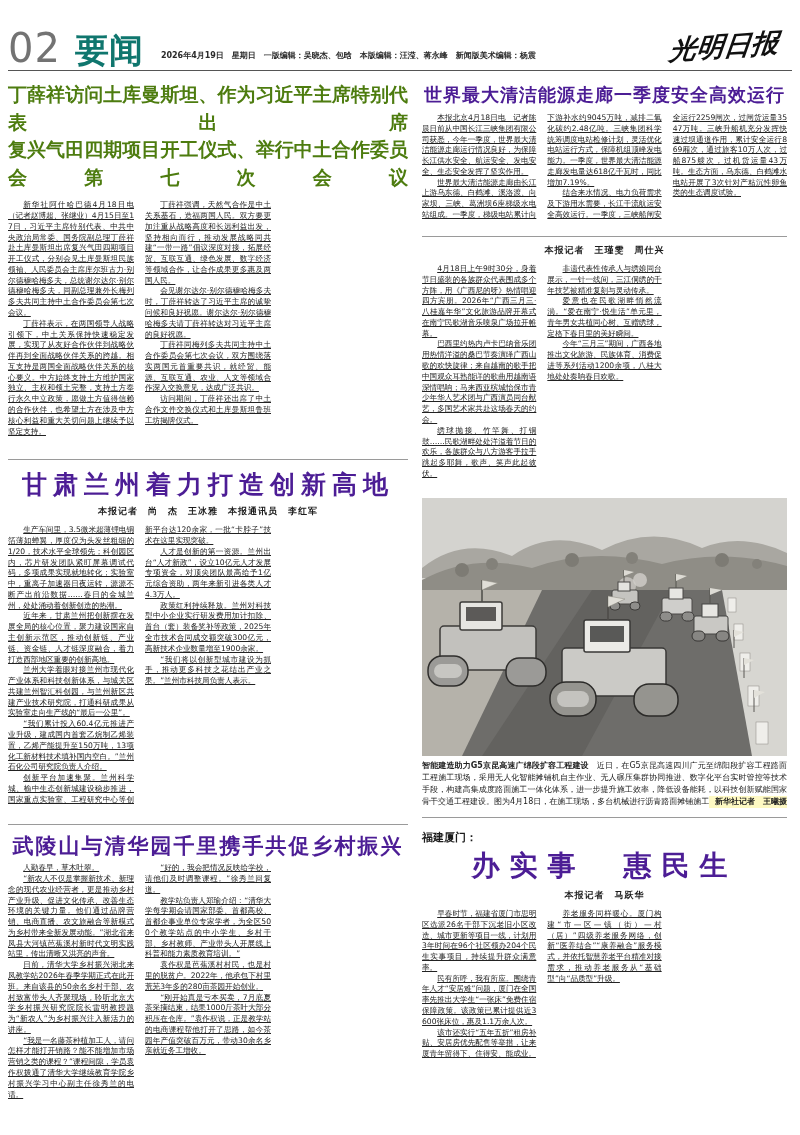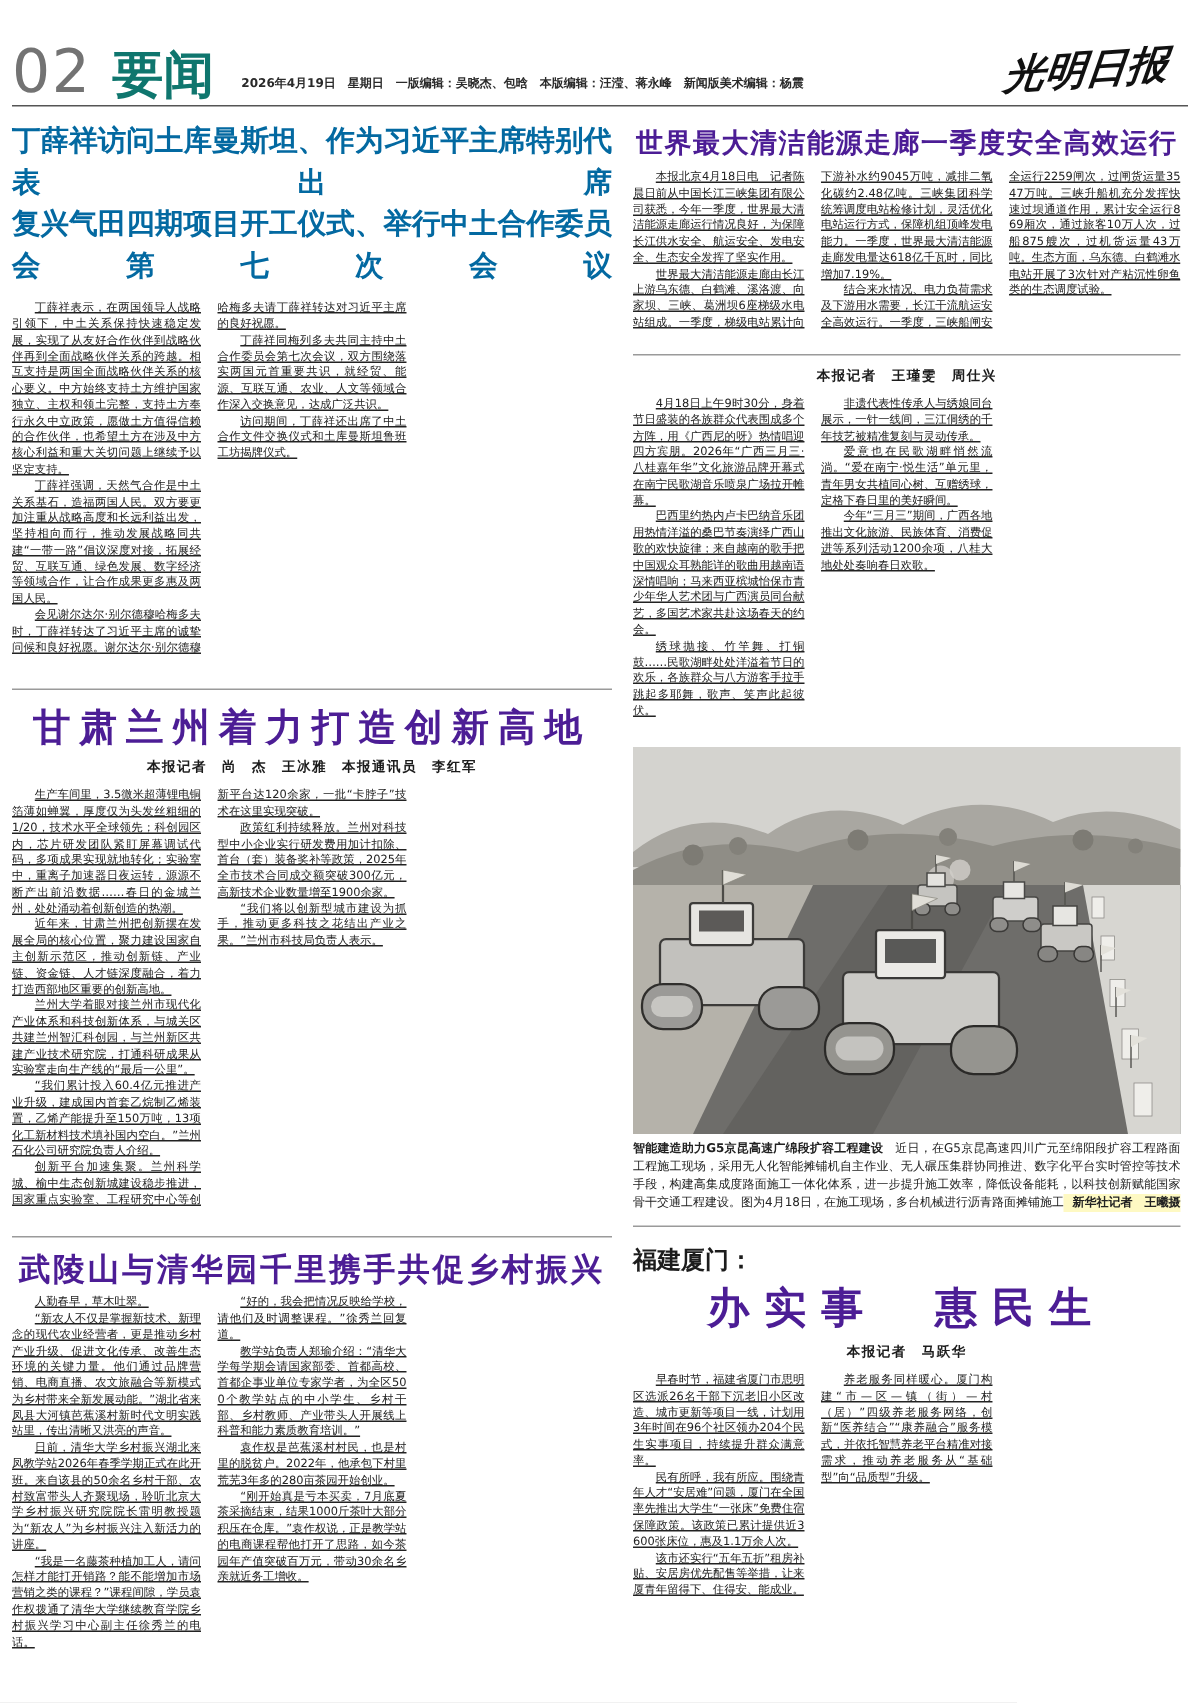--- a/index.html
+++ b/index.html
@@ -19,29 +19,29 @@
     font-size:27px; transform:skewX(-10deg) rotate(-4deg); padding-right:14px; padding-bottom:2px; color:#111; }
   .header-rule { border:none; border-top:1.5px solid #555; margin-top:4px; }
   
   .zones { display:flex; gap:14px; margin-top:10px; }
   .zone-left  { width:400px; }
   .zone-right { width:365px; }
   .divider { border:none; border-top:1px solid #9a9a9a; margin:7px 0; }
   
   .headline-a p {
     font-family:"DejaVu Serif", serif; font-weight:bold; font-size:19px; line-height:1.45;
-    text-align:justify; text-align-last:justify; word-break:break-all; color:#0369a1;
+    text-align:justify; text-align-last:justify; word-break:break-all; color:#4d7c0f;
   }
   h2.center-head { font-family:"DejaVu Serif", serif; font-weight:bold; text-align:center; color:#4c1d95; }
   .head-b { font-size:25px; letter-spacing:6px; margin:8px 0 4px; }
   .head-c { font-size:21px; letter-spacing:2px; margin:6px 0 3px; }
   .head-d { font-size:18px; letter-spacing:1px; margin:2px 0 6px; }
   .head-e { font-size:24px; letter-spacing:9px; margin:8px 0 4px; }
   .head-f { font-size:28px; letter-spacing:10px; margin:2px 0 4px; }
-  .kicker { font-size:16px; font-weight:bold; margin-top:12px; }
+  .kicker { font-size:11px; font-weight:bold; margin-top:12px; }
   .byline { text-align:center; font-size:9px; font-weight:bold; margin:2px 0 7px; letter-spacing:1px; }
   
   .body-cols {
     column-count:3; column-gap:11px; column-fill:auto; overflow:hidden;
     font-size:7.6px; line-height:1.42; text-align:justify; word-break:break-all; color:#222;text-decoration:underline;
   }
   .body-cols p { text-indent:2em; margin:0; }
   .h-a-body { height:252px; }
   .h-b-body { height:292px; }
   .h-c-body { height:238px; }
@@ -72,39 +72,41 @@
   <div class="zones">
 
     <div class="zone-left">
 
       <div>
         <div class="headline-a">
             <p>丁薛祥访问土库曼斯坦、作为习近平主席特别代表出席</p>
             <p>复兴气田四期项目开工仪式、举行中土合作委员会第七次会议</p>
           </div>
         <div class="body-cols h-a-body" style="margin-top:9px;">
+            <p>新华社阿什哈巴德4月18日电（记者赵博超、张继业）4月15日至17日，习近平主席特别代表、中共中央政治局常委、国务院副总理丁薛祥赴土库曼斯坦出席复兴气田四期项目开工仪式，分别会见土库曼斯坦民族领袖、人民委员会主席库尔班古力·别尔德穆哈梅多夫，总统谢尔达尔·别尔德穆哈梅多夫，同副总理兼外长梅列多夫共同主持中土合作委员会第七次会议。</p>
             <p>丁薛祥表示，在两国领导人战略引领下，中土关系保持快速稳定发展，实现了从友好合作伙伴到战略伙伴再到全面战略伙伴关系的跨越。相互支持是两国全面战略伙伴关系的核心要义。中方始终支持土方维护国家独立、主权和领土完整，支持土方奉行永久中立政策，愿做土方值得信赖的合作伙伴，也希望土方在涉及中方核心利益和重大关切问题上继续予以坚定支持。</p>
             <p>丁薛祥强调，天然气合作是中土关系基石，造福两国人民。双方要更加注重从战略高度和长远利益出发，坚持相向而行，推动发展战略同共建“一带一路”倡议深度对接，拓展经贸、互联互通、绿色发展、数字经济等领域合作，让合作成果更多惠及两国人民。</p>
             <p>会见谢尔达尔·别尔德穆哈梅多夫时，丁薛祥转达了习近平主席的诚挚问候和良好祝愿。谢尔达尔·别尔德穆哈梅多夫请丁薛祥转达对习近平主席的良好祝愿。</p>
             <p>丁薛祥同梅列多夫共同主持中土合作委员会第七次会议，双方围绕落实两国元首重要共识，就经贸、能源、互联互通、农业、人文等领域合作深入交换意见，达成广泛共识。</p>
             <p>访问期间，丁薛祥还出席了中土合作文件交换仪式和土库曼斯坦鲁班工坊揭牌仪式。</p>
           </div>
       </div>
 
       <hr class="divider">
 
       <div>
         <h2 class="center-head head-b">甘肃兰州着力打造创新高地</h2>
         <div class="byline">本报记者　尚　杰　王冰雅　本报通讯员　李红军</div>
         <div class="body-cols h-b-body">
             <p>生产车间里，3.5微米超薄锂电铜箔薄如蝉翼，厚度仅为头发丝粗细的1/20，技术水平全球领先；科创园区内，芯片研发团队紧盯屏幕调试代码，多项成果实现就地转化；实验室中，重离子加速器日夜运转，源源不断产出前沿数据……春日的金城兰州，处处涌动着创新创造的热潮。</p>
             <p>近年来，甘肃兰州把创新摆在发展全局的核心位置，聚力建设国家自主创新示范区，推动创新链、产业链、资金链、人才链深度融合，着力打造西部地区重要的创新高地。</p>
             <p>兰州大学着眼对接兰州市现代化产业体系和科技创新体系，与城关区共建兰州智汇科创园，与兰州新区共建产业技术研究院，打通科研成果从实验室走向生产线的“最后一公里”。</p>
             <p>“我们累计投入60.4亿元推进产业升级，建成国内首套乙烷制乙烯装置，乙烯产能提升至150万吨，13项化工新材料技术填补国内空白。”兰州石化公司研究院负责人介绍。</p>
             <p>创新平台加速集聚。兰州科学城、榆中生态创新城建设稳步推进，国家重点实验室、工程研究中心等创新平台达120余家，一批“卡脖子”技术在这里实现突破。</p>
+            <p>人才是创新的第一资源。兰州出台“人才新政”，设立10亿元人才发展专项资金，对顶尖团队最高给予1亿元综合资助，两年来新引进各类人才4.3万人。</p>
             <p>政策红利持续释放。兰州对科技型中小企业实行研发费用加计扣除、首台（套）装备奖补等政策，2025年全市技术合同成交额突破300亿元，高新技术企业数量增至1900余家。</p>
             <p>“我们将以创新型城市建设为抓手，推动更多科技之花结出产业之果。”兰州市科技局负责人表示。</p>
           </div>
       </div>
 
       <hr class="divider">
 
       <div>
         <h2 class="center-head head-c">武陵山与清华园千里携手共促乡村振兴</h2>
         <div class="body-cols h-c-body">

